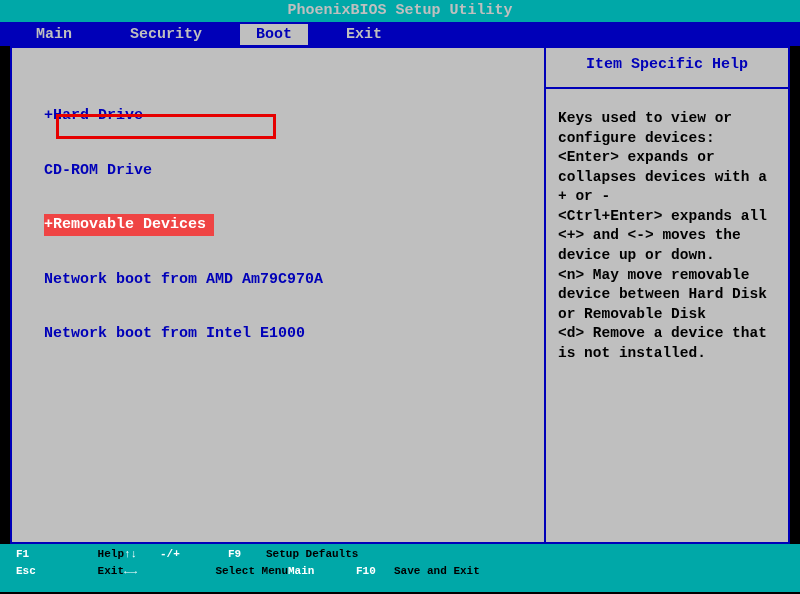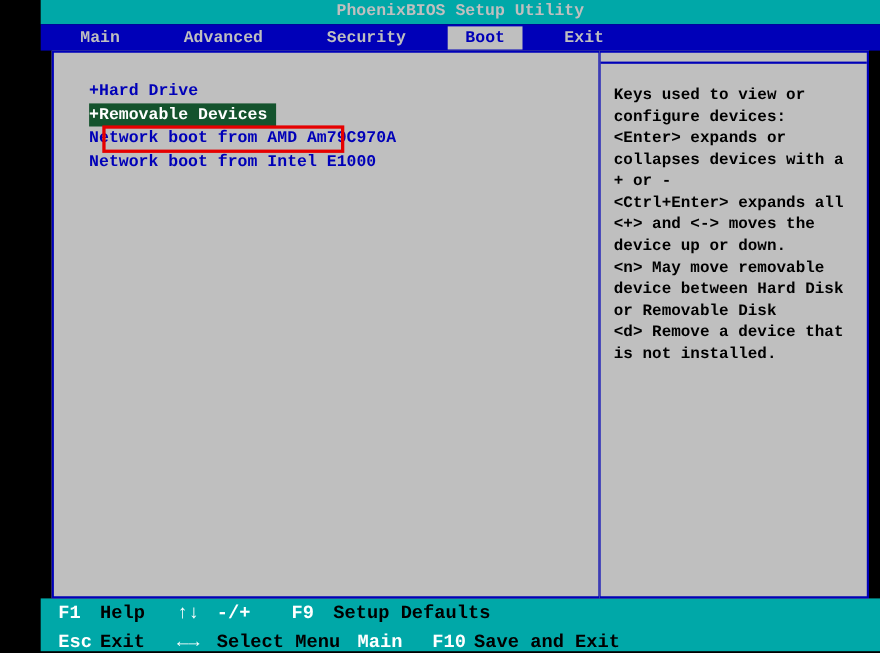--- a/index.html
+++ b/index.html
@@ -14,21 +14,20 @@
       font-size: 15px;
       width: 800px;
       height: 594px;
       overflow: hidden;
     }
     .bios-container {
       width: 800px;
       height: 500px;
       background: #000;
       position: relative;
-      padding-left: 37px;
     }
     .title-bar {
       background: #00a8a8;
       color: #bfbfbf;
       text-align: center;
       padding: 2px 0;
       height: 22px;
       line-height: 18px;
     }
     .menu-bar {
@@ -84,55 +83,57 @@
       line-height: 1.35;
       font-size: 14.5px;
     }
     .boot-list {
       list-style: none;
     }
     .boot-item {
       color: #0000b8;
       padding: 1px 0;
       line-height: 1.3;
+      margin-top: 33px;
     }
     .boot-item.selected {
-      background: #14532d;
+      background: #ef4444;
       color: #ffffff;
       display: inline-block;
       padding-right: 8px;
     }
     .red-box {
       position: absolute;
       border: 3px solid #e60000;
       left: 44px;
       top: 66px;
       width: 220px;
       height: 25px;
       pointer-events: none;
     }
     .footer-bar {
       background: #00a8a8;
       color: #000;
       height: 48px;
       padding: 2px 16px;
-      font-size: 17px;
+      font-size: 11px;
       line-height: 1.5;
     }
     .footer-row {
       display: flex;
       align-items: center;
     }
     .footer-key {
       color: #ffffff;
       min-width: 38px;
     }
     .footer-label {
       color: #000;
       min-width: 75px;
+      text-align: right;
     }
     .footer-arrow {
       color: #ffffff;
       min-width: 36px;
     }
     .footer-seg1 { min-width: 128px; }
     .footer-seg2 { min-width: 68px; }
     .footer-seg3 { min-width: 200px; }
     .arrow-sym {
       font-family: 'Courier New', monospace;
@@ -141,38 +142,39 @@
 </head>
 <body>
 
 <div class="bios-container">
   <div class="title-bar">
     <span>PhoenixBIOS Setup Utility</span>
   </div>
 
   <div class="menu-bar">
     <span class="menu-item">Main</span>
-    <span class="menu-item">Advanced</span>
     <span class="menu-item">Security</span>
     <span class="menu-item active">Boot</span>
     <span class="menu-item">Exit</span>
   </div>
 
   <div class="content-area">
     <div class="main-panel">
       <ul class="boot-list">
         <li class="boot-item"><span>+</span><span>Hard Drive</span></li>
+        <li class="boot-item"><span> </span><span>CD-ROM Drive</span></li>
         <li class="boot-item selected"><span>+</span><span>Removable Devices</span></li>
         <li class="boot-item"><span> </span><span>Network boot from AMD Am79C970A</span></li>
         <li class="boot-item"><span> </span><span>Network boot from Intel E1000</span></li>
       </ul>
       <div class="red-box"></div>
     </div>
 
     <div class="help-panel">
+      <div class="help-title">Item Specific Help</div>
       <div class="help-divider"></div>
       <div class="help-text" id="help-text-body">Keys used to view or configure devices:<br>&lt;Enter&gt; expands or collapses devices with a + or -<br>&lt;Ctrl+Enter&gt; expands all<br>&lt;+&gt; and &lt;-&gt; moves the device up or down.<br>&lt;n&gt; May move removable device between Hard Disk or Removable Disk<br>&lt;d&gt; Remove a device that is not installed.</div>
     </div>
   </div>
 
   <div class="footer-bar">
     <div class="footer-row">
       <span class="footer-key">F1</span>
       <span class="footer-label footer-seg1" style="min-width:70px">Help</span>
       <span class="footer-arrow arrow-sym">↑↓</span>

